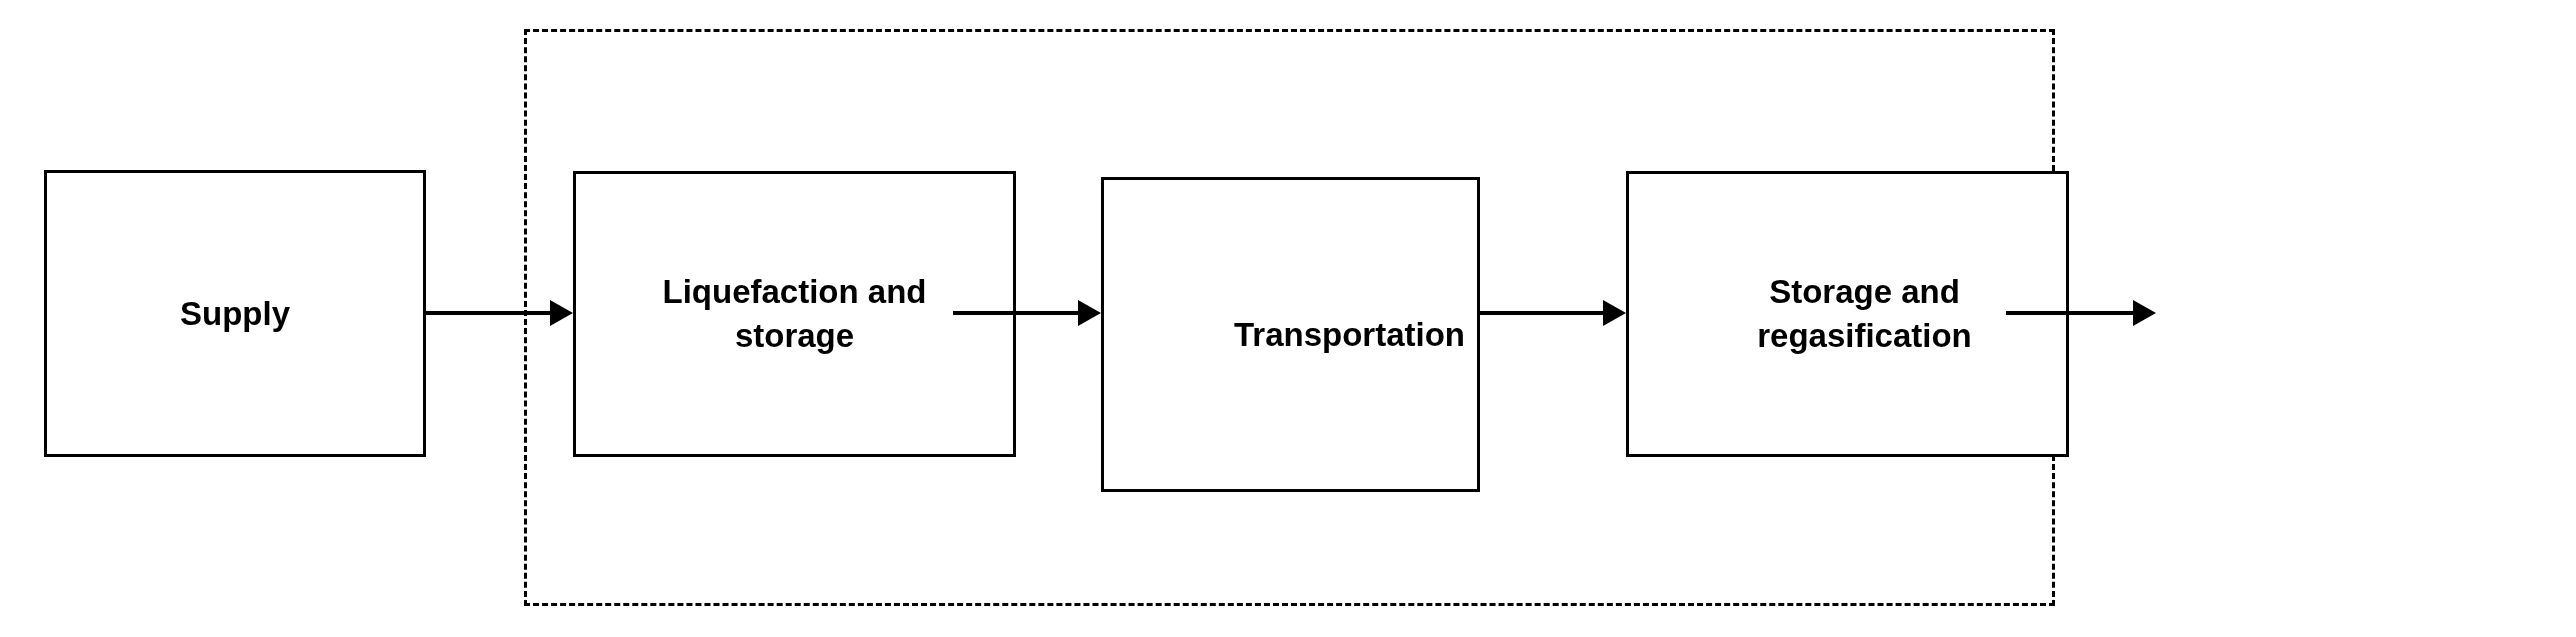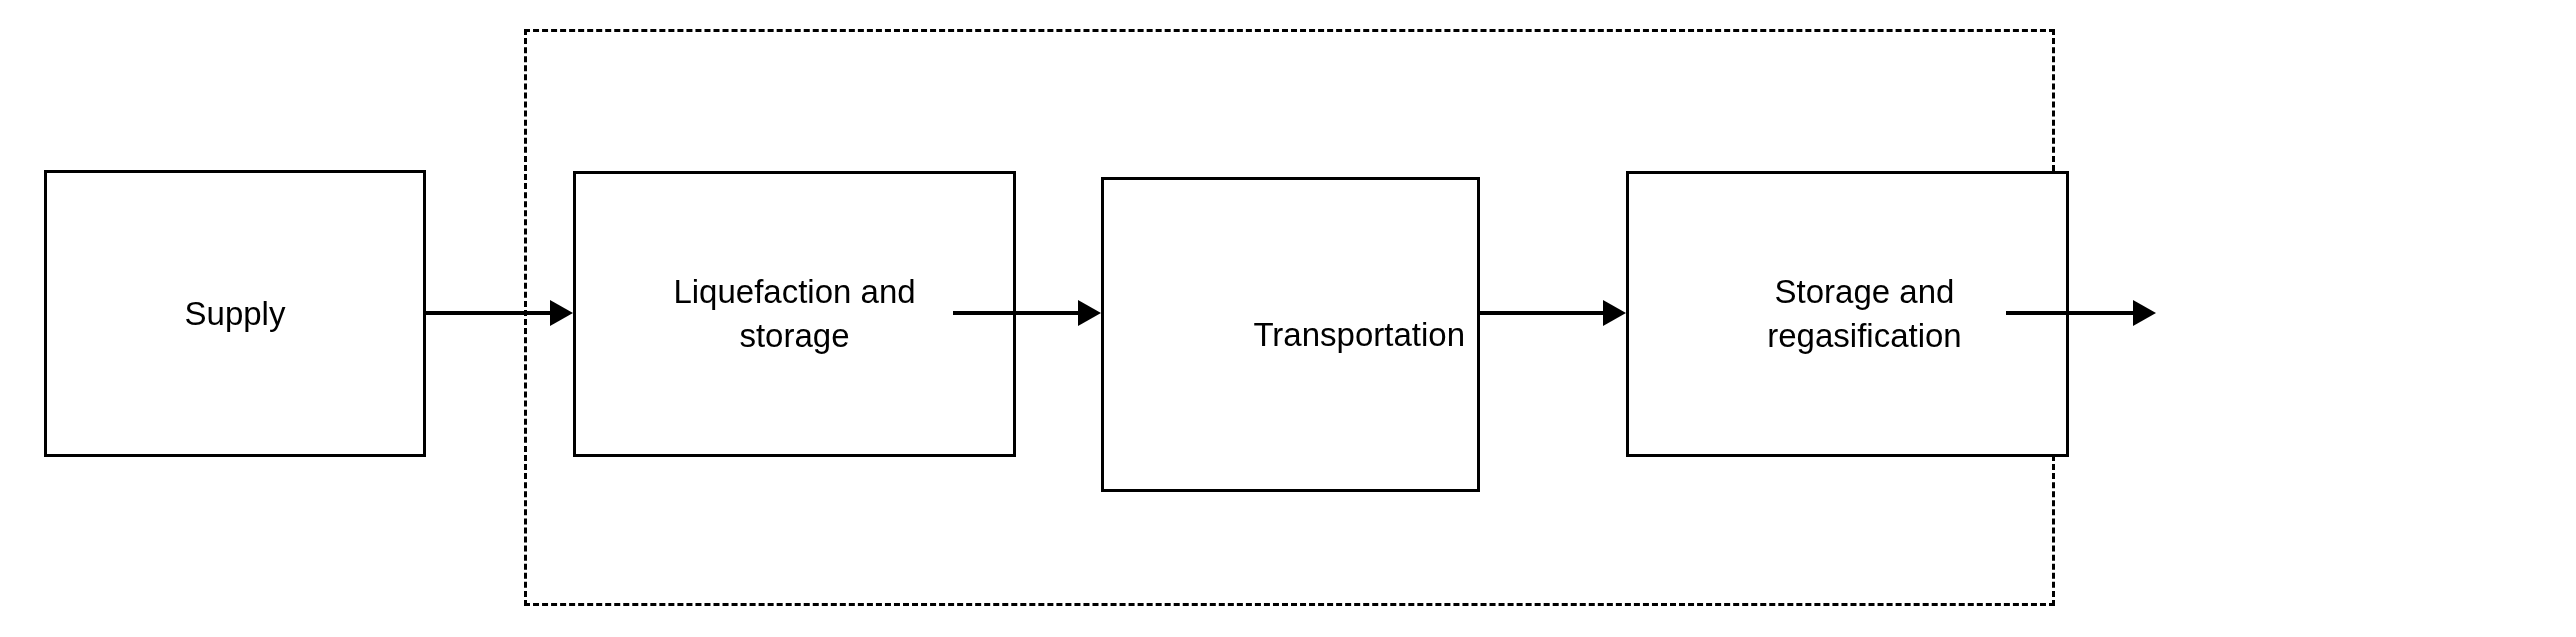--- a/index.html
+++ b/index.html
@@ -10,20 +10,21 @@
   }
   body {
     font-family: "Liberation Sans", sans-serif;
   }
   #diagram-canvas {
     position: relative;
     width: 2576px;
     height: 638px;
     background: #ffffff;
     overflow: hidden;
+    font-weight: bold;
   }
   .dashed-region {
     position: absolute;
     left: 524px;
     top: 29px;
     width: 1531px;
     height: 577px;
     border: 3px dashed #000000;
     box-sizing: border-box;
     background: transparent;

